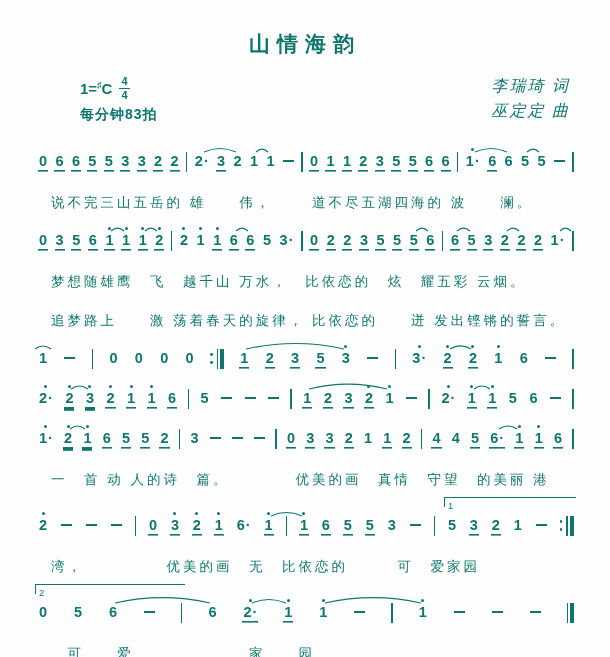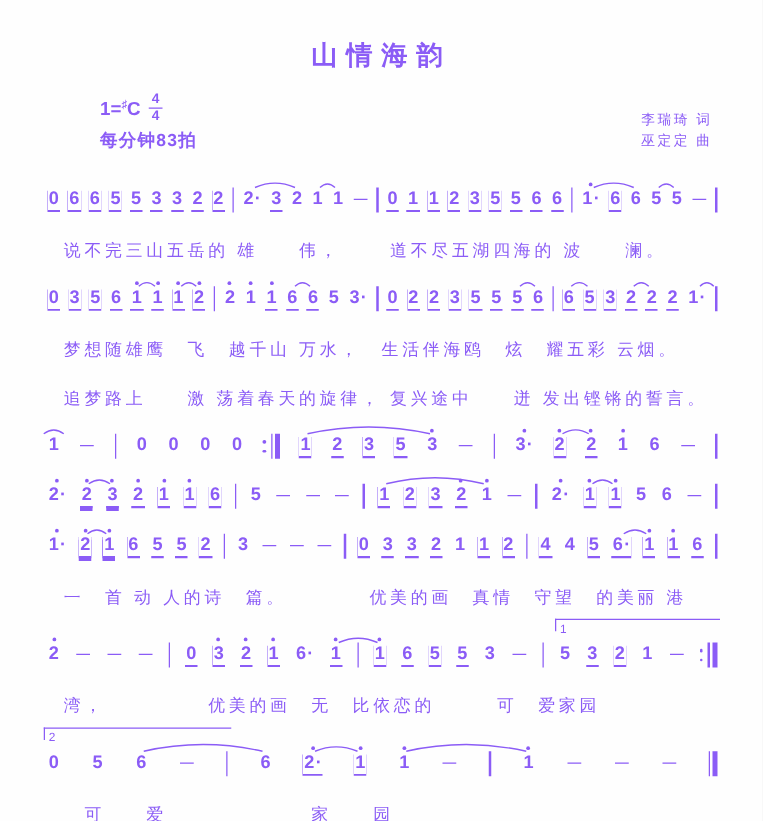--- a/index.html
+++ b/index.html
@@ -1,26 +1,26 @@
 <!DOCTYPE html>
 <html><head>
 <meta charset="utf-8">
 <style>
   html,body{margin:0;padding:0;background:#f4f4f4;}
-  .page{position:relative;width:610px;height:657px;background:#fefefe;color:#8b5cf6;
+  .page{position:relative;width:610px;height:657px;background:#fefefe;color:#0f766e;
         font-family:"Liberation Sans",sans-serif;overflow:hidden;margin:0 auto;}
   .title{ text-align:center;font-size:21px;font-weight:bold;letter-spacing:7px;padding-top:30px;}
   .meta{display:flex;justify-content:space-between;align-items:flex-end;margin:16px 40px 0 40px;}
   .key-block{font-weight:bold;margin-left:40px;}
   .key-line{display:flex;align-items:center;gap:7px;font-size:15px;}
   .key-sig sup{font-size:9px;vertical-align:super;}
   .meter{display:inline-flex;flex-direction:column;align-items:center;line-height:1;font-size:11px;}
   .meter .mt{border-bottom:1.2px solid currentColor;padding:0 2px 1px;margin-bottom:1px;}
   .tempo{font-size:14px;margin-top:5px;letter-spacing:1px;}
-  .credits{text-align:left;font-size:11px;line-height:1.55;letter-spacing:2px;}
+  .credits{text-align:left;font-size:16px;line-height:1.55;letter-spacing:2px;font-style:italic;}
   #score{margin:8px 36px 0 38px;}
   .system{position:relative;padding-top:14px;}
   .system.pv{padding-top:22px;}
   .notes-row{display:flex;justify-content:space-between;align-items:flex-start;}
   .tok{display:flex;flex-direction:column;align-items:center;}
   .hid{height:7px;display:flex;align-items:center;justify-content:center;}
   .odot{width:3px;height:3px;border-radius:50%;background:currentColor;display:block;}
   .gl{font-size:14.5px;font-weight:bold;line-height:17px;padding:0 1px;white-space:nowrap;}
   .u1 .gl{box-shadow:0 1.6px 0 currentColor;}
   .u2 .gl{box-shadow:0 1.6px 0 currentColor,0 3.8px 0 currentColor;}
@@ -352,22 +352,22 @@
             <span class="gl">2</span>
           </span>
           <span class="tok note">
             <span class="hid"></span>
             <span class="gl">1<span class="dot-after">·</span></span>
           </span>
           <span class="tok bar">
             <span class="barline"></span>
           </span>
         </div>
-        <div class="lyrics">梦想随雄鹰　飞　越千山 万水，　生活伴海鸥　炫　耀五彩 云烟。</div>
-        <div class="lyrics">追梦路上　　激 荡着春天的旋律， 复兴途中　　迸 发出铿锵的誓言。</div>
+        <div class="lyrics">梦想随雄鹰　飞　越千山 万水，　比依恋的　炫　耀五彩 云烟。</div>
+        <div class="lyrics">追梦路上　　激 荡着春天的旋律， 比依恋的　　迸 发出铿锵的誓言。</div>
         <svg class="slur-svg">
           <path d="M 73 20 Q 79.5 14.219999999999999 86 20" fill="none" stroke="currentColor" stroke-width="1.1"></path>
           <path d="M 107 20 Q 113 14.280000000000001 119 20" fill="none" stroke="currentColor" stroke-width="1.1"></path>
           <path d="M 198 20 Q 204 14.280000000000001 210 20" fill="none" stroke="currentColor" stroke-width="1.1"></path>
           <path d="M 378 20 Q 384 14.280000000000001 390 20" fill="none" stroke="currentColor" stroke-width="1.1"></path>
           <path d="M 419 20 Q 425.5 14.219999999999999 432 20" fill="none" stroke="currentColor" stroke-width="1.1"></path>
           <path d="M 469 20 Q 475 14.280000000000001 481 20" fill="none" stroke="currentColor" stroke-width="1.1"></path>
           <path d="M 522 20 Q 527.5 14.34 533 20" fill="none" stroke="currentColor" stroke-width="1.1"></path>
         </svg>
       </div>

